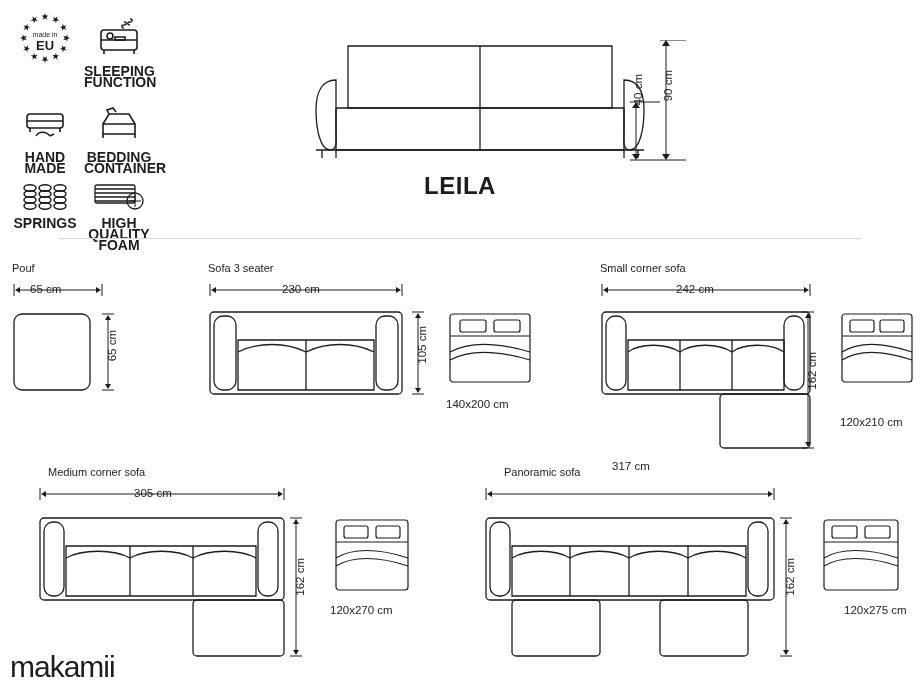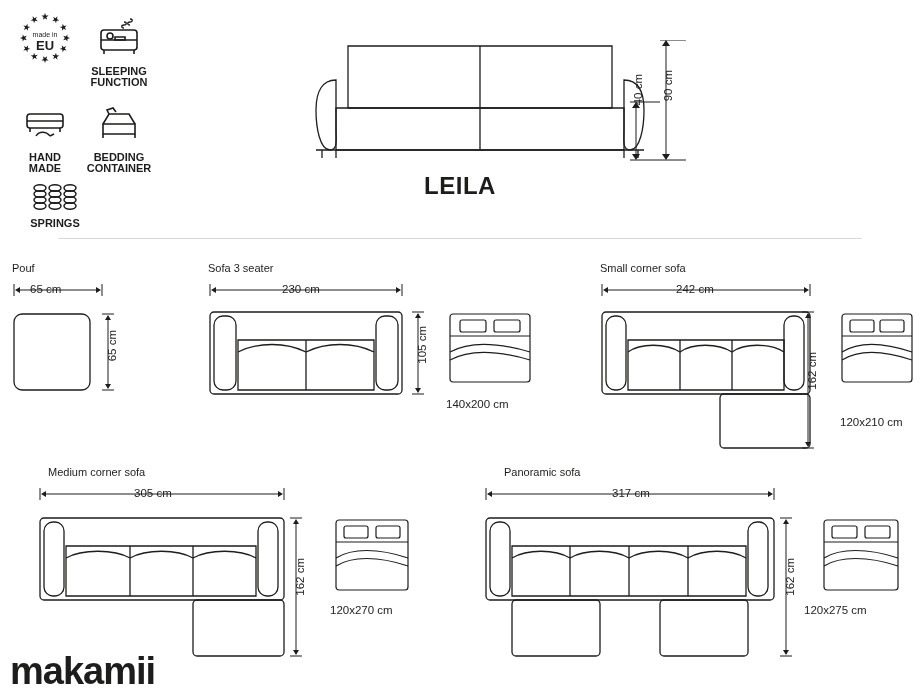--- a/index.html
+++ b/index.html
@@ -9,36 +9,36 @@
     background:#ffffff;
     font-family:"Liberation Sans", sans-serif;
     color:#1d1d1b;
     position:relative;
     overflow:hidden;
   }
   .page { position:relative; width:920px; height:700px; }
 
   
   .abs { position:absolute; }
-  .lbl-sm { font-size:11px; font-weight:700; line-height:11px; text-align:center; }
+  .lbl-sm { font-size:14px; font-weight:700; line-height:11px; text-align:center; }
   .sec-title { font-size:11px; font-weight:400; color:#1d1d1b; }
   .dim { font-size:11.5px; font-weight:400; color:#1d1d1b; }
   .dim-v { font-size:11.5px; writing-mode:vertical-rl; transform:rotate(180deg); }
 
   
   .divider { position:absolute; left:58px; top:238px; width:804px; height:1px; background:#d8d8d8; }
 
   
   .icon-col { position:absolute; left:8px; top:10px; width:150px; height:220px; }
   .icon-cell { position:absolute; width:70px; text-align:center; }
   .icon-box { height:56px; display:flex; align-items:center; justify-content:center; }
   svg { display:block; }
 
   
-  .brand { position:absolute; left:10px; top:650px; font-size:38px; font-weight:700; letter-spacing:-1px; color:#1d1d1b; }
+  .brand { position:absolute; left:10px; top:650px; font-size:30px; font-weight:400; letter-spacing:-1px; color:#1d1d1b; }
 
   .hero-name { position:absolute; left:0; top:172px; width:920px; text-align:center; font-size:24px; font-weight:700; letter-spacing:0.5px; }
 </style>
 </head>
 <body>
 
 <div class="page">
 
   <div class="icon-col">
 
@@ -106,21 +106,21 @@
           <path d="M6 20l6-10h20l6 10"></path>
           <path d="M12 10l-2-4 6-2 3 4"></path>
           <path d="M6 30v4M38 30v4"></path>
         </svg>
       </div>
       <div class="lbl-sm">
         <span>BEDDING</span><br><span>CONTAINER</span>
       </div>
     </div>
 
-    <div class="icon-cell" style="left:12px; top:166px;">
+    <div class="icon-cell" style="left:2px; top:166px;">
       <div class="icon-box" style="height:40px;">
         <svg width="48" height="32" viewBox="0 0 48 32" fill="none" stroke="#1d1d1b" stroke-width="1.5">
           <g>
             <ellipse cx="9" cy="8" rx="6" ry="3.2"></ellipse>
               <ellipse cx="9" cy="14" rx="6" ry="3.2"></ellipse>
               <ellipse cx="9" cy="20" rx="6" ry="3.2"></ellipse>
               <ellipse cx="9" cy="26" rx="6" ry="3.2"></ellipse>
           </g>
           <g>
             <ellipse cx="24" cy="8" rx="6" ry="3.2"></ellipse>
@@ -134,20 +134,33 @@
               <ellipse cx="39" cy="20" rx="6" ry="3.2"></ellipse>
               <ellipse cx="39" cy="26" rx="6" ry="3.2"></ellipse>
           </g>
         </svg>
       </div>
       <div class="lbl-sm" style="margin-top:2px;">
         <span>SPRINGS</span>
       </div>
     </div>
 
+    <div class="icon-cell" style="left:76px; top:166px;">
+      <div class="icon-box" style="height:40px;">
+        <svg width="56" height="34" viewBox="0 0 56 34" fill="none" stroke="#1d1d1b" stroke-width="1.3">
+          <rect x="4" y="6" width="40" height="18" rx="2"></rect>
+          <path d="M4 10h40M4 14h40M4 18h40M4 22h40"></path>
+          <circle cx="44" cy="22" r="8"></circle>
+          <path d="M44 16v12M38 22h12" stroke-width="1"></path>
+        </svg>
+      </div>
+      <div class="lbl-sm" style="margin-top:2px;">
+        <span>HIGH QUALITY</span><br><span>FOAM</span>
+      </div>
+    </div>
   </div>
 
   <div class="abs" style="left:300px; top:18px; width:360px; height:150px;">
     <svg width="360" height="150" viewBox="0 0 360 150" fill="none" stroke="#1d1d1b" stroke-width="1.3">
 
       <path d="M48 28h264v62H48z"></path>
       <path d="M180 28v62"></path>
 
       <path d="M36 90h288v42H36z"></path>
       <path d="M180 90v42"></path>
@@ -341,21 +354,21 @@
 
   <div class="abs sec-title" style="left:504px; top:466px;">Panoramic sofa</div>
 
   <div class="abs" style="left:484px; top:486px;">
     <svg width="292" height="16" viewBox="0 0 292 16" fill="none" stroke="#1d1d1b" stroke-width="1">
       <path d="M2 2v12M290 2v12"></path>
       <path d="M6 8h280"></path>
       <path d="M8 5l-5 3 5 3M284 5l5 3-5 3" fill="#1d1d1b" stroke="none"></path>
     </svg>
   </div>
-  <div class="abs dim" style="left:612px; top:487px;">317 cm</div>
+  <div class="abs dim" style="left:612px; top:460px;">317 cm</div>
 
   <div class="abs" style="left:484px; top:516px;">
     <svg width="292" height="142" viewBox="0 0 292 142" fill="none" stroke="#1d1d1b" stroke-width="1.3">
       <rect x="2" y="2" width="288" height="82" rx="4"></rect>
       <rect x="6" y="6" width="20" height="74" rx="9"></rect>
       <rect x="264" y="6" width="20" height="74" rx="9"></rect>
       <path d="M28 30h234v50H28z"></path>
       <path d="M86 30v50M145 30v50M204 30v50"></path>
       <path d="M28 42c15-9 43-9 58 0M86 42c15-9 44-9 59 0M145 42c15-9 44-9 59 0M204 42c15-9 43-9 58 0"></path>
       <rect x="28" y="84" width="88" height="56" rx="4"></rect>
@@ -375,19 +388,19 @@
   <div class="abs" style="left:822px; top:518px;">
     <svg width="78" height="74" viewBox="0 0 78 74" fill="none" stroke="#1d1d1b" stroke-width="1.2">
       <rect x="2" y="2" width="74" height="70" rx="3"></rect>
       <path d="M2 24h74"></path>
       <rect x="10" y="8" width="25" height="12" rx="2"></rect>
       <rect x="43" y="8" width="25" height="12" rx="2"></rect>
       <path d="M2 40c16-10 44-10 74 0"></path>
       <path d="M2 48c16-10 44-10 74 0"></path>
     </svg>
   </div>
-  <div class="abs dim" style="left:804px; top:604px;">120x275 cm</div>
+  <div class="abs dim" style="left:844px; top:604px;">120x275 cm</div>
 
   <div class="brand">
     <span>makamii</span>
   </div>
 
 </div>
 
 </body></html>

